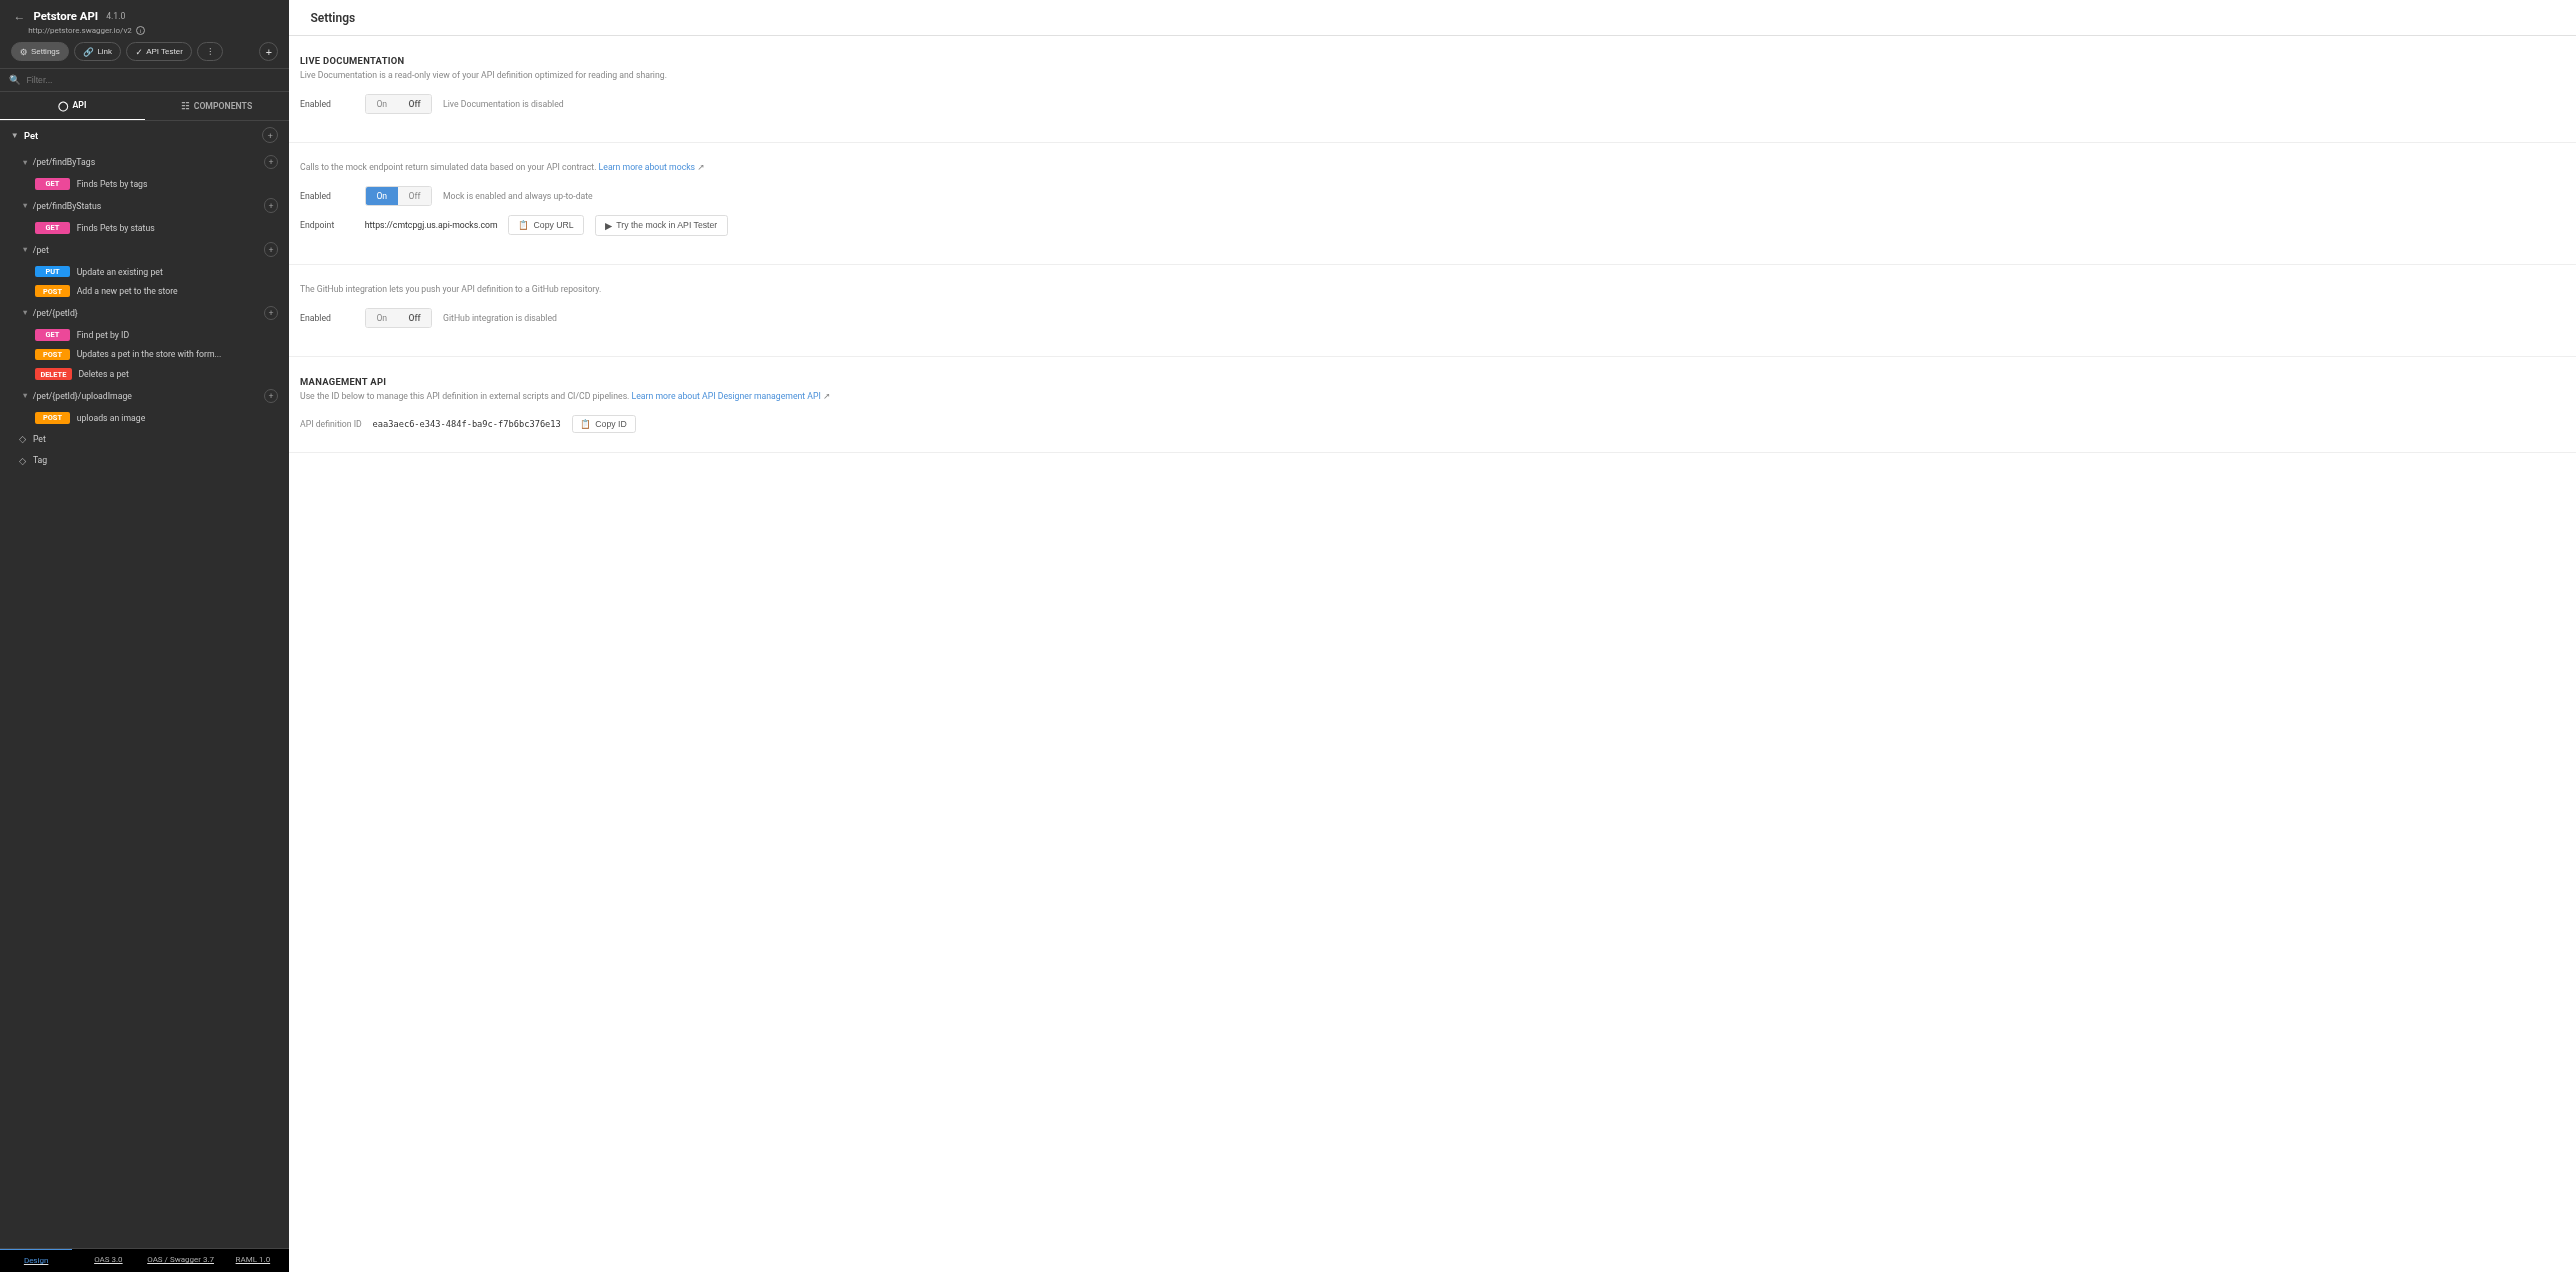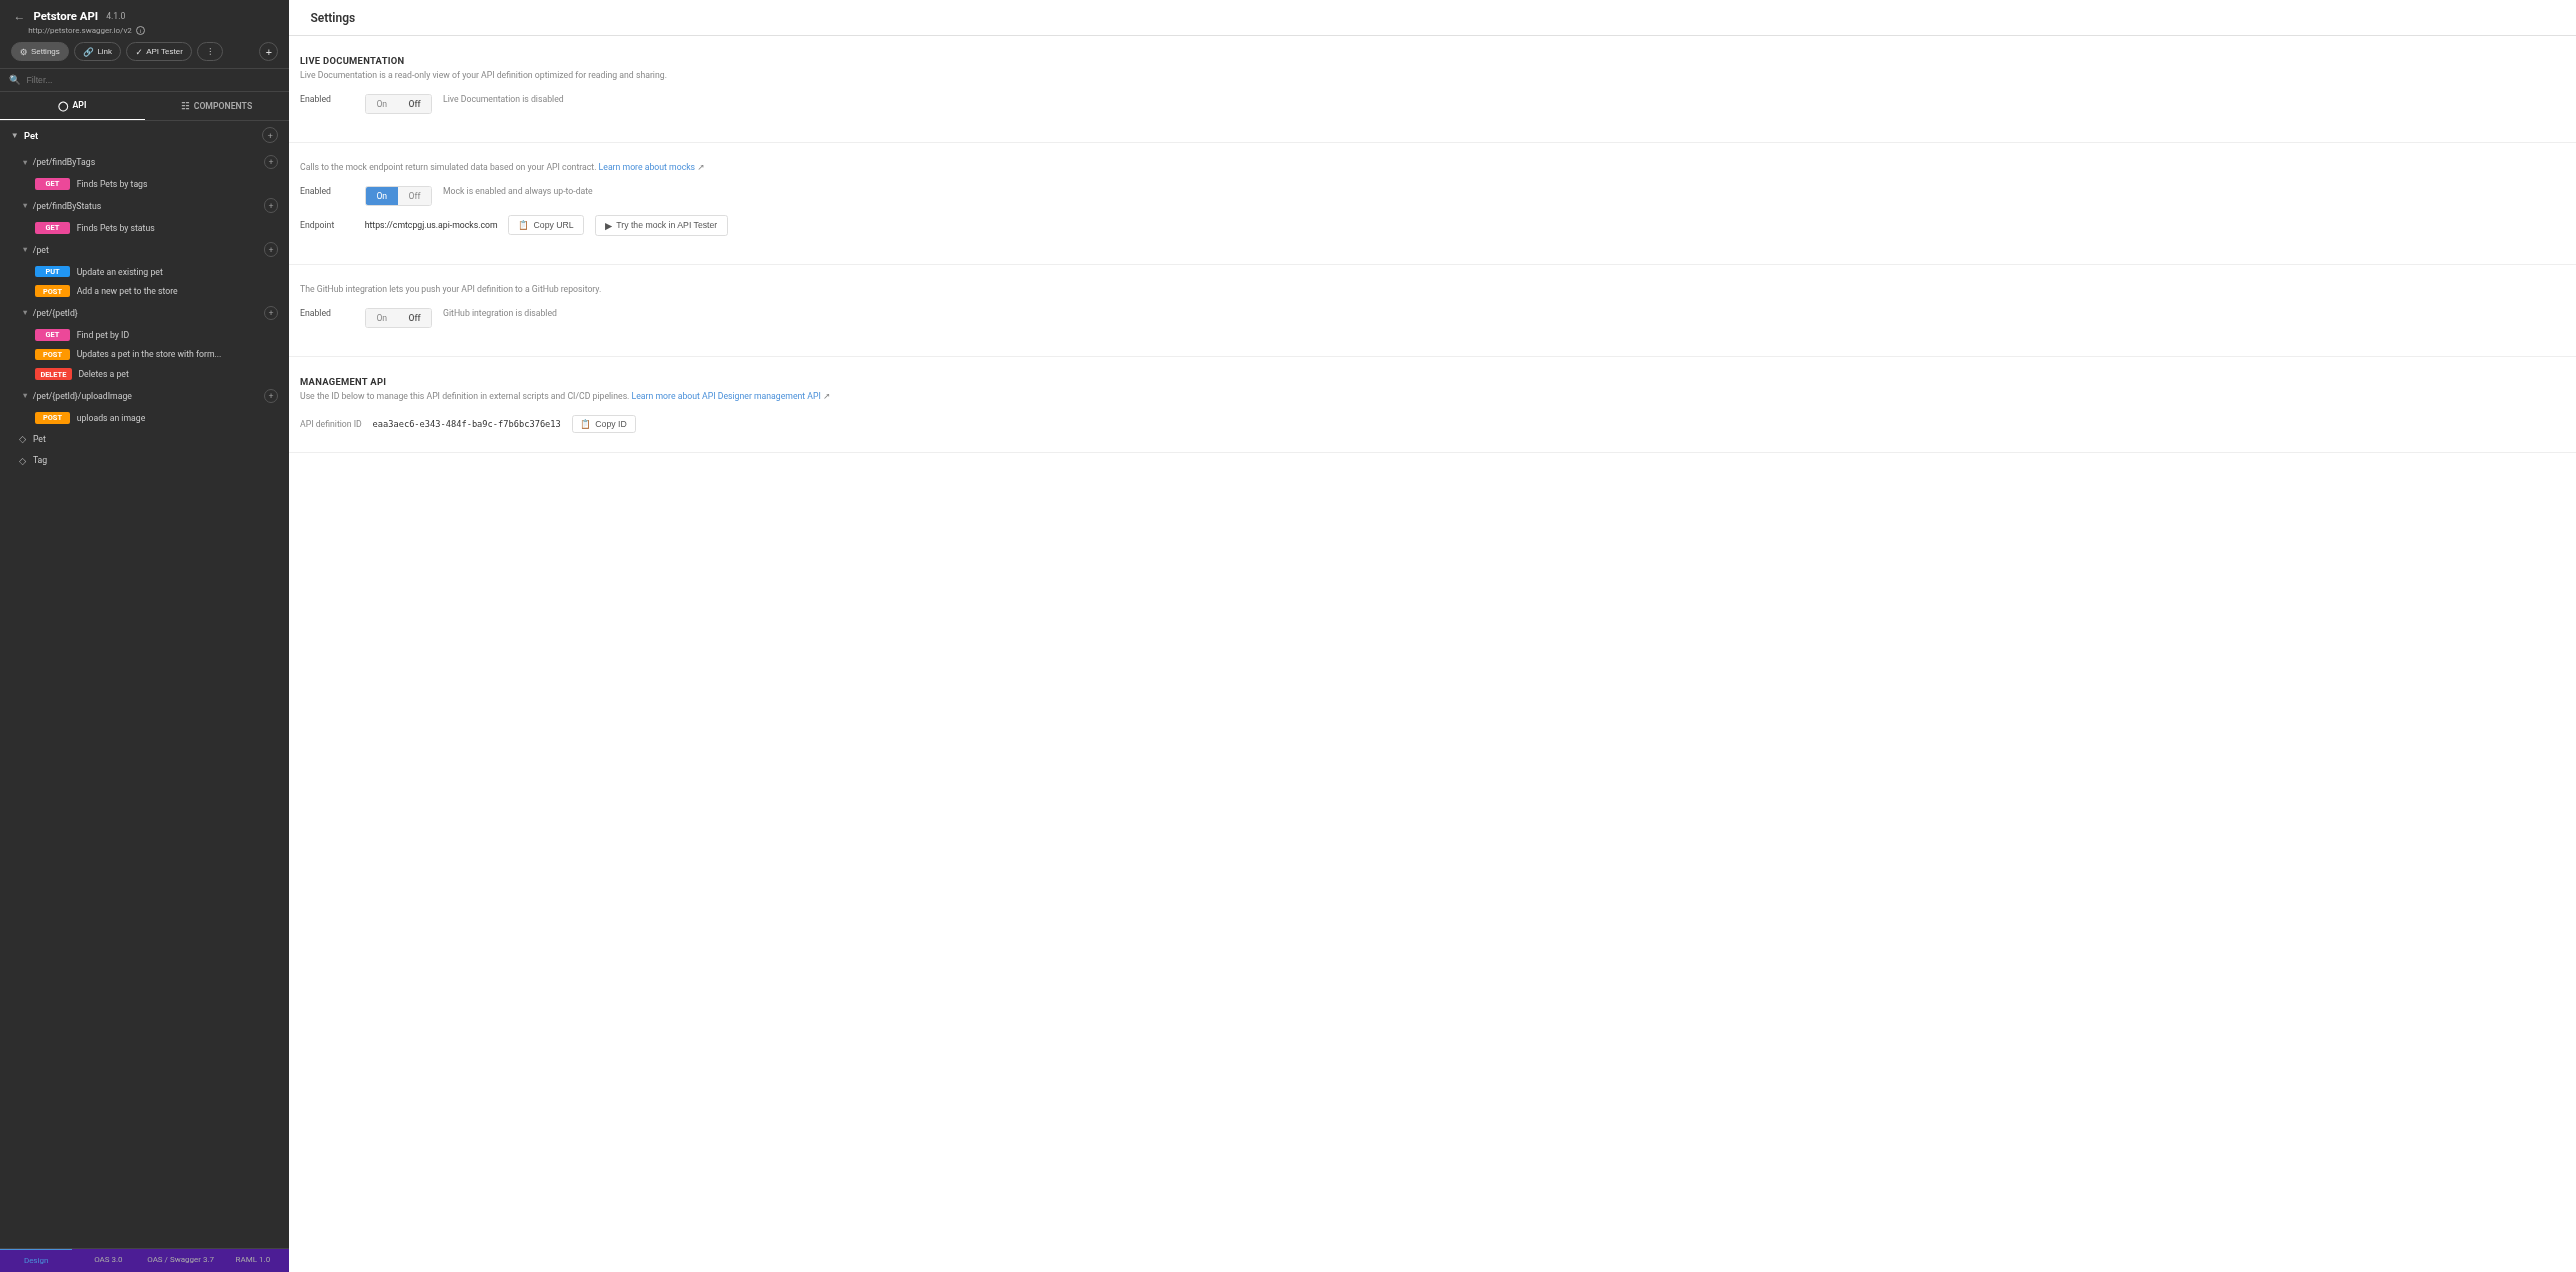--- a/index.html
+++ b/index.html
@@ -48,38 +48,38 @@
     .method-post { background: #ff9800; }
     .method-delete { background: #f44336; }
     .method-label { color: #ccc; font-size: 8.7px; }
 
     
     .schema-item { display: flex; align-items: center; gap: 6.7px; padding: 5.4px 10.7px 5.4px 19px; cursor: pointer; }
     .schema-icon { color: #aaa; font-size: 9.4px; }
     .schema-label { color: #ccc; font-size: 8.7px; }
 
     
-    .bottom-tabs { border-top: 0.7px solid #444; display: flex; background: #4c1d95; }
+    .bottom-tabs { border-top: 0.7px solid #444; display: flex; background: #000000; text-decoration: underline; }
     .bottom-tab { flex: 1; padding: 6.7px 0; text-align: center; font-size: 8px; color: #aaa; cursor: pointer; }
     .bottom-tab.active { color: #4a90d9; border-top: 1.3px solid #4a90d9; }
 
     
     .main { flex: 1; overflow-y: auto; background: #fff; }
     .main::-webkit-scrollbar { width: 4px; }
     .main::-webkit-scrollbar-thumb { background: #ccc; }
     .main-header { padding: 10.7px 21.5px; border-bottom: 0.7px solid #e0e0e0; }
     .main-title { font-size: 12px; font-weight: 600; color: #333; }
     .settings-content { padding: 0; }
 
     
     .settings-section { padding: 19px 11px; border-bottom: 0.7px solid #eee; }
     .settings-section-title { font-size: 9.4px; font-weight: 700; color: #333; letter-spacing: 0.3px; margin-bottom: 4px; text-transform: uppercase; }
     .settings-section-desc { font-size: 8.7px; color: #888; margin-bottom: 13.4px; }
     .settings-section-desc a { color: #4a90d9; text-decoration: none; }
-    .settings-row { display: flex; align-items: flex-start; gap: 10.7px; margin-bottom: 9.4px; }
+    .settings-row { display: flex; align-items: center; gap: 10.7px; margin-bottom: 9.4px; }
     .settings-label { font-size: 8.7px; color: #555; width: 54px; }
     .toggle-container { display: flex; align-items: center; border: 0.7px solid #ddd; border-radius: 2.7px; overflow: hidden; }
     .toggle-option { padding: 4px 10.7px; font-size: 8.7px; cursor: pointer; background: #f5f5f5; color: #888; }
     .toggle-option.on { background: #4a90d9; color: #fff; }
     .toggle-option.off-active { background: #f5f5f5; color: #555; font-weight: 500; }
     .settings-status { font-size: 8.7px; color: #888; }
     .endpoint-row { display: flex; align-items: center; gap: 10.7px; margin-bottom: 9.4px; }
     .endpoint-label { font-size: 8.7px; color: #555; width: 54px; }
     .endpoint-url { font-size: 8.7px; color: #333; }
     .copy-url-btn { display: flex; align-items: center; gap: 4px; padding: 4px 9.4px; border: 0.7px solid #ddd; border-radius: 2.7px; background: #fff; color: #555; font-size: 8.7px; cursor: pointer; }

